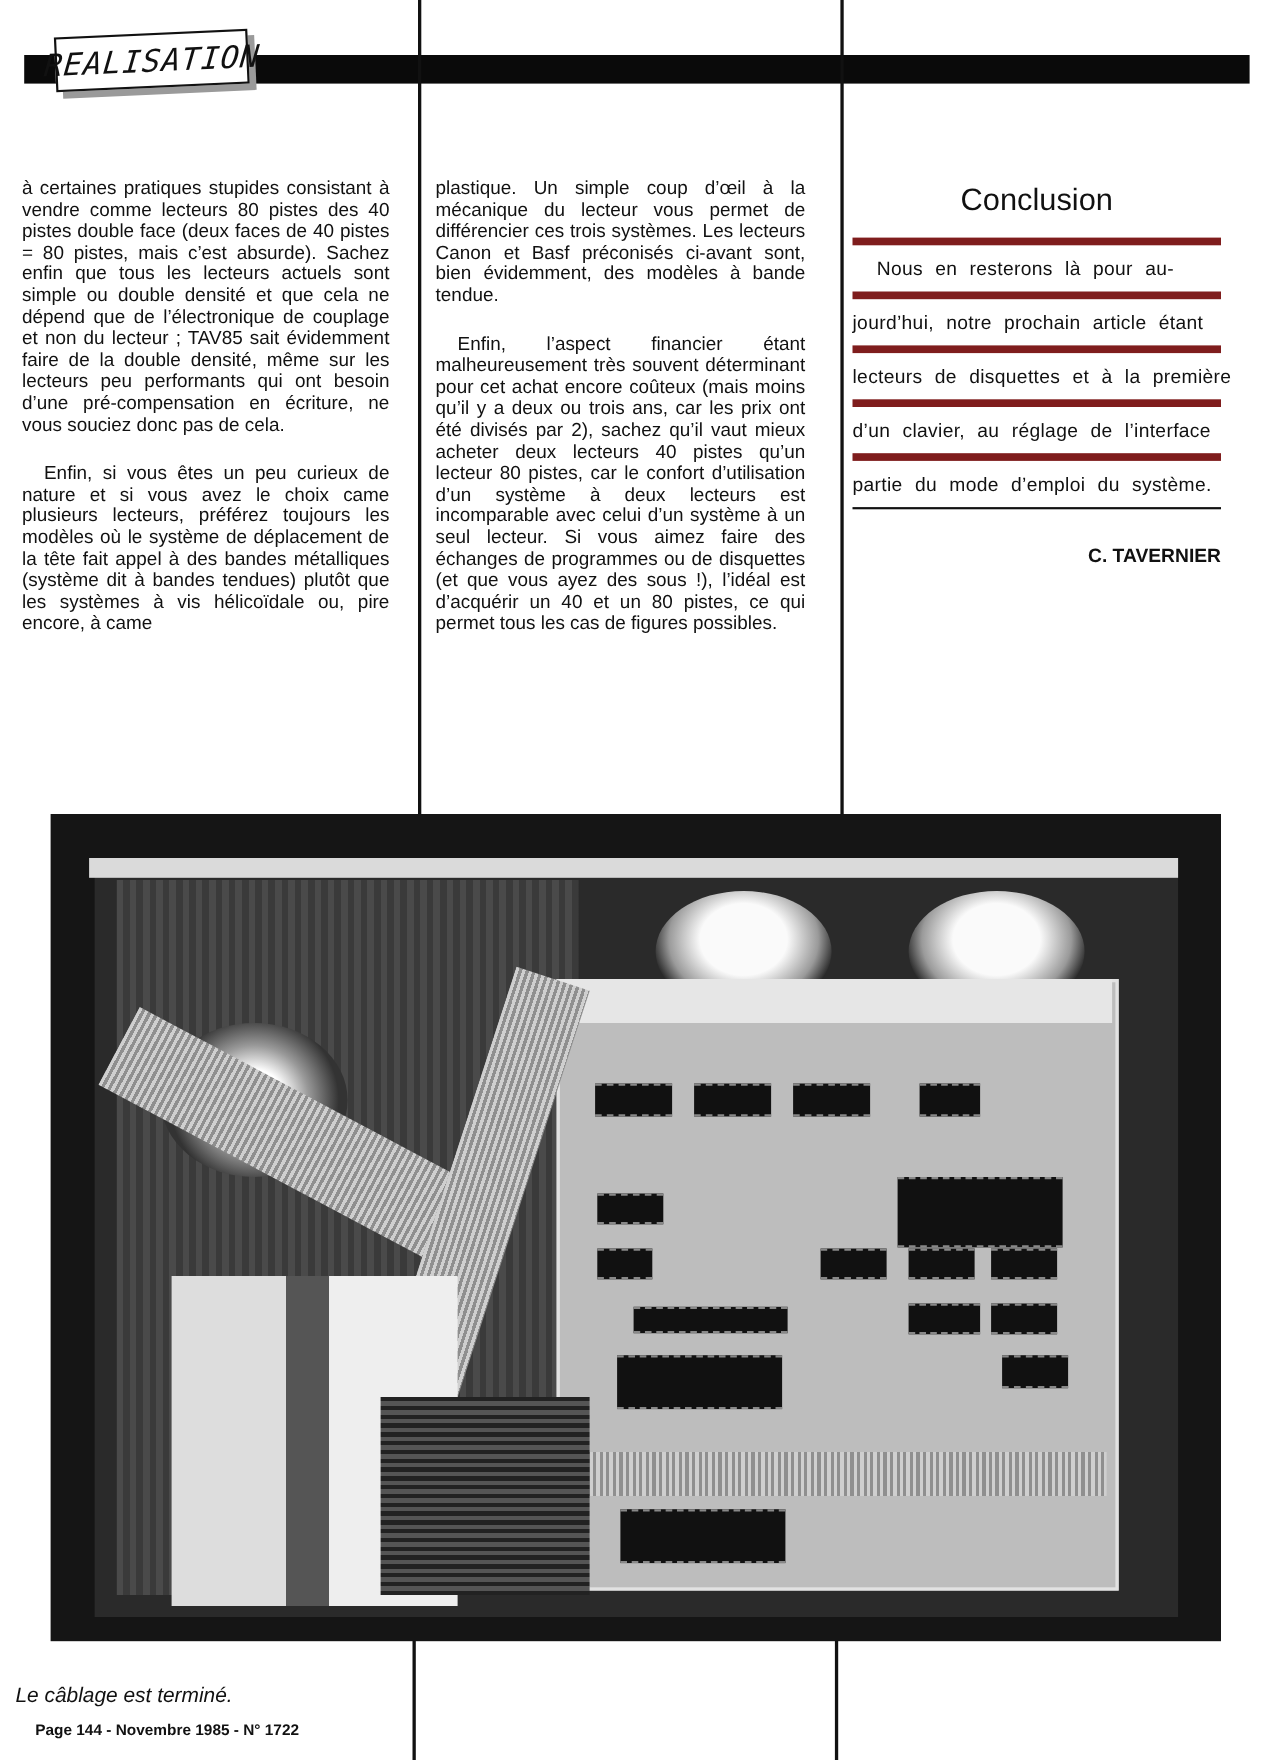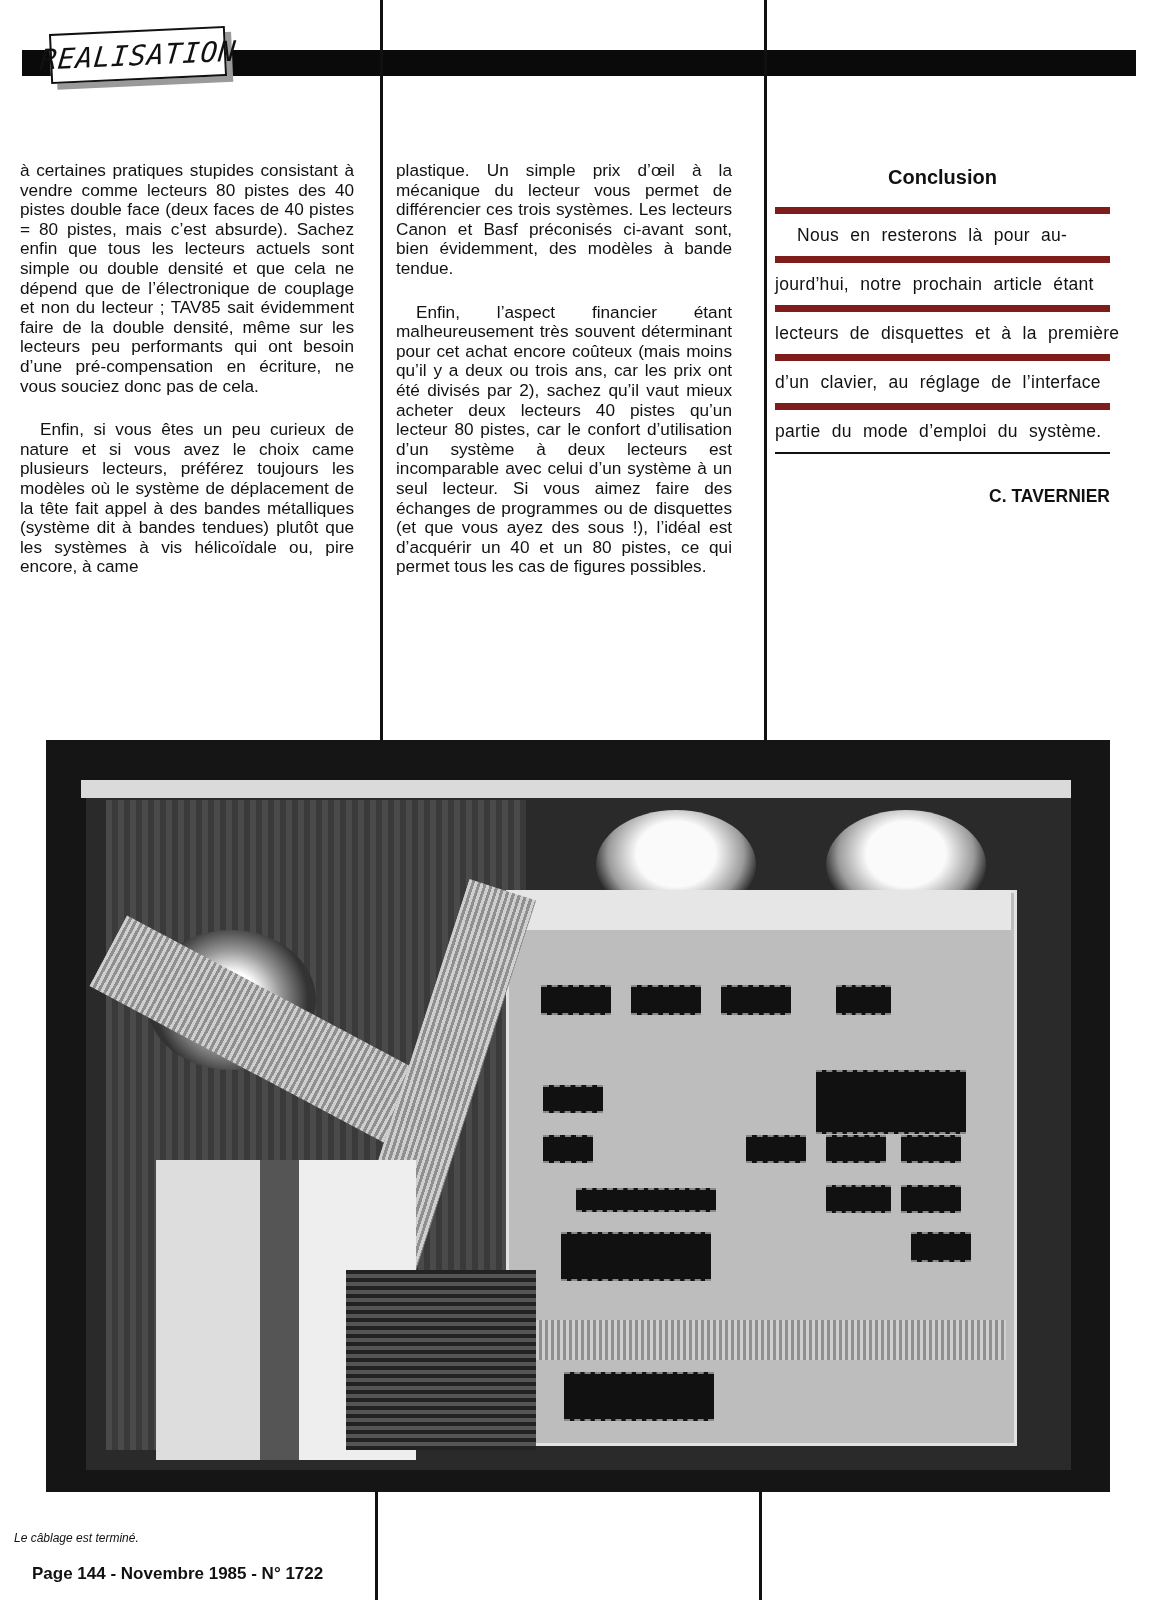--- a/index.html
+++ b/index.html
@@ -22,21 +22,21 @@
   .v2b { left:759px; top:1480px; height:120px; }
 
   
   .col { position:absolute; font-size:17.2px; line-height:19.6px; text-align:justify; }
   .col p { margin:0; }
   .col p.indent { text-indent:20px;margin-top:24px; }
   .c1 { left:20px; top:161px; width:334px; }
   .c2 { left:396px; top:161px; width:336px; }
 
   .c3 { position:absolute; left:775px; top:160px; width:335px; }
-  .concl-title { font-weight:bold; font-size:20px; text-align:center; margin:6px 0 18px 0; }
+  .concl-title { font-weight:normal; font-size:28px; text-align:center; margin:6px 0 18px 0; }
   .ruled-line { border-top:7px solid #7f1d1d; height:42px; font-size:17.5px; line-height:42px;
                 word-spacing:6px; letter-spacing:0.3px; white-space:nowrap; }
   .ruled-line.first { text-indent:22px; }
   .ruled-end { border-top:2px solid #111; }
   .author { font-weight:bold; font-size:17.5px; text-align:right; margin-top:32px; }
 
   
   .photo { position:absolute; left:46px; top:740px; width:1064px; height:752px; background:#151515; overflow:hidden; }
   .photo .frame { position:absolute; left:40px; top:40px; width:985px; height:690px; background:#2a2a2a; }
   .photo .lip { position:absolute; left:35px; top:40px; width:990px; height:18px; background:#dadada; }
@@ -53,43 +53,43 @@
   .photo .r1 { left:40px; top:260px; width:380px; height:80px; transform:rotate(28deg); }
   .photo .r2 { left:360px; top:140px; width:70px; height:400px; transform:rotate(18deg); }
   .photo .r3 { left:430px; top:580px; width:530px; height:40px; }
   .photo .drive { position:absolute; left:110px; top:420px; width:260px; height:300px;
                   background:linear-gradient(90deg,#ddd 0 40%, #555 40% 55%, #eee 55%); }
   .photo .proto { position:absolute; left:300px; top:530px; width:190px; height:180px;
                   background:repeating-linear-gradient(0deg,#222 0 4px,#555 4px 8px); }
   .photo .fan { position:absolute; left:100px; top:190px; width:170px; height:140px; border-radius:50%;
                 background:radial-gradient(circle,#fff 0 25%,#999 45%,#333 70%); }
 
-  .caption { position:absolute; left:14px; top:1531px; font-style:italic; font-size:12px; }
-  .footer { position:absolute; left:11px; top:1564px; font-weight:bold; font-size:17px;padding-left:21px; }
+  .caption { position:absolute; left:14px; top:1531px; font-style:italic; font-size:19px; }
+  .footer { position:absolute; left:11px; top:1564px; font-weight:bold; font-size:14px;padding-left:21px; }
 </style>
 </head>
 <body>
 
 <div class="hdr-bar"></div>
 <div class="hdr-box">
   <span>REALISATION</span>
 </div>
 
 <div class="vline v1a"></div>
 <div class="vline v1b"></div>
 <div class="vline v2a"></div>
 <div class="vline v2b"></div>
 
 <div class="col c1">
   <p>à certaines pratiques stupides consistant à vendre comme lecteurs 80 pistes des 40 pistes double face (deux faces de 40 pistes = 80 pistes, mais c’est absurde). Sachez enfin que tous les lecteurs actuels sont simple ou double densité et que cela ne dépend que de l’électronique de couplage et non du lecteur ; TAV85 sait évidemment faire de la double densité, même sur les lecteurs peu performants qui ont besoin d’une pré-compensation en écriture, ne vous souciez donc pas de cela.</p>
   <p class="indent">Enfin, si vous êtes un peu curieux de nature et si vous avez le choix came plusieurs lecteurs, préférez toujours les modèles où le système de déplacement de la tête fait appel à des bandes métalliques (système dit à bandes tendues) plutôt que les systèmes à vis hélicoïdale ou, pire encore, à came</p>
 </div>
 
 <div class="col c2">
-  <p>plastique. Un simple prix d’œil à la mécanique du lecteur vous permet de différencier ces trois systèmes. Les lecteurs Canon et Basf préconisés ci-avant sont, bien évidemment, des modèles à bande tendue.</p>
+  <p>plastique. Un simple coup d’œil à la mécanique du lecteur vous permet de différencier ces trois systèmes. Les lecteurs Canon et Basf préconisés ci-avant sont, bien évidemment, des modèles à bande tendue.</p>
   <p class="indent">Enfin, l’aspect financier étant malheureusement très souvent déterminant pour cet achat encore coûteux (mais moins qu’il y a deux ou trois ans, car les prix ont été divisés par 2), sachez qu’il vaut mieux acheter deux lecteurs 40 pistes qu’un lecteur 80 pistes, car le confort d’utilisation d’un système à deux lecteurs est incomparable avec celui d’un système à un seul lecteur. Si vous aimez faire des échanges de programmes ou de disquettes (et que vous ayez des sous !), l’idéal est d’acquérir un 40 et un 80 pistes, ce qui permet tous les cas de figures possibles.</p>
 </div>
 
 <div class="c3">
   <div class="concl-title">Conclusion</div>
   <div class="ruled-line first">Nous en resterons là pour au-</div>
   <div class="ruled-line">jourd’hui, notre prochain article étant</div>
   <div class="ruled-line">lecteurs de disquettes et à la première</div>
   <div class="ruled-line">d’un clavier, au réglage de l’interface</div>
   <div class="ruled-line">partie du mode d’emploi du système.</div>

